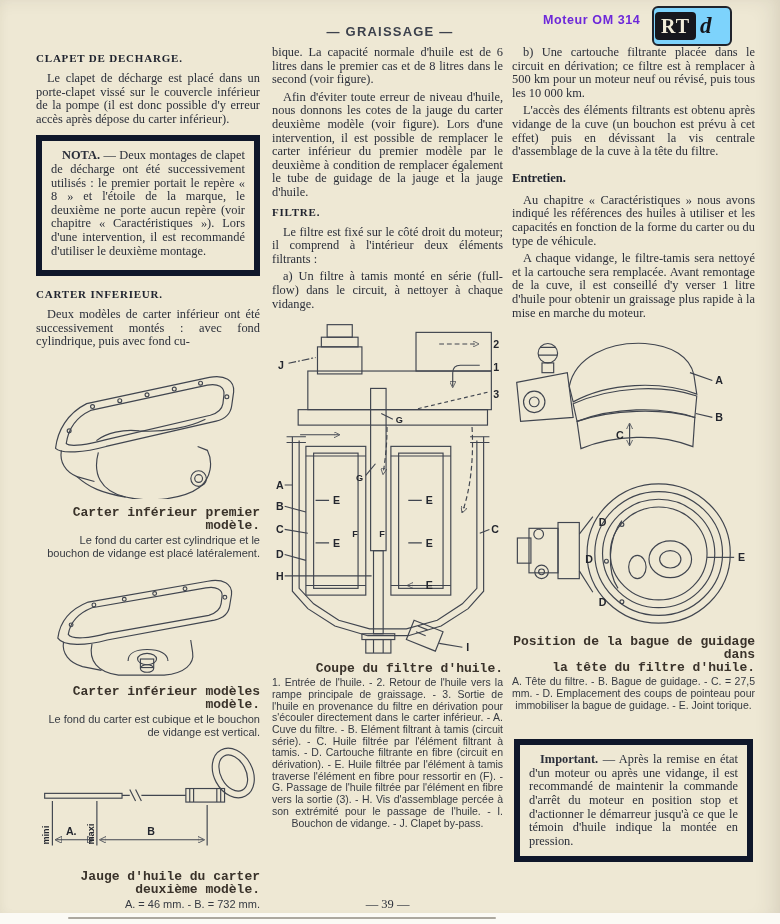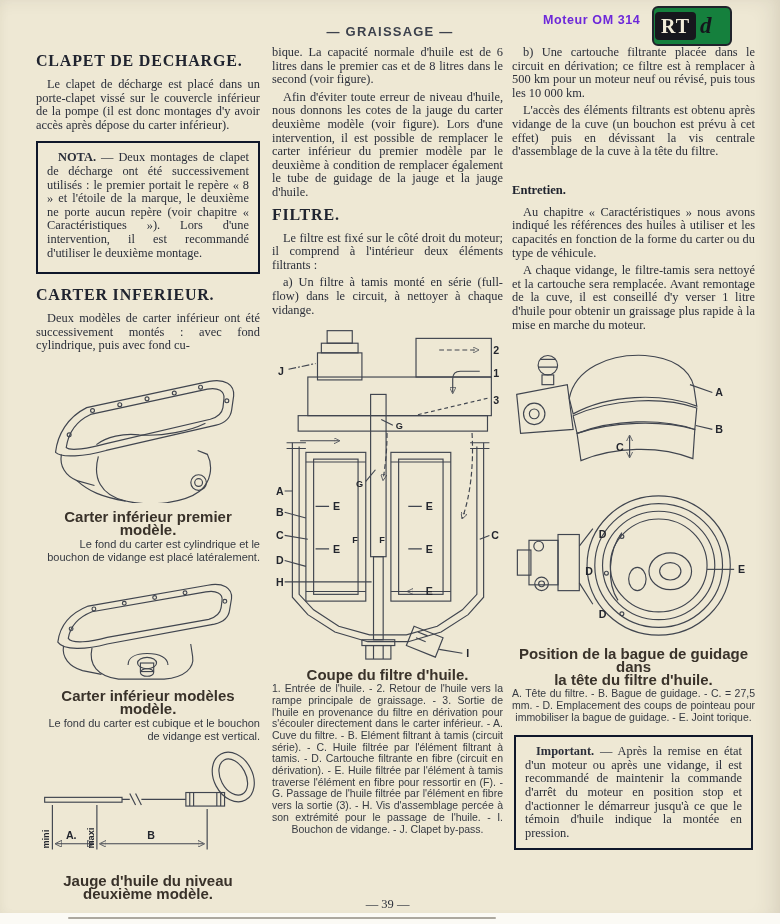--- a/index.html
+++ b/index.html
@@ -5,38 +5,38 @@
   html,body{margin:0;padding:0;background:#ffffff;}
   .page{position:relative;width:780px;height:924px;background:#eee8d4;overflow:hidden;
         font-family:"Liberation Serif",serif;color:#2b2f3a;
         box-shadow:inset -10px 0 18px rgba(60,55,40,.08), inset 0 -6px 12px rgba(60,55,40,.05);}
   .hdr-title{position:absolute;left:0;right:0;top:24px;text-align:center;
         font-family:"Liberation Sans",sans-serif;font-size:13px;font-weight:600;
         letter-spacing:1.2px;color:#3c414c;}
   .motor{position:absolute;left:543px;top:13px;font-family:"Liberation Sans",sans-serif;
         font-size:12.5px;font-weight:bold;color:#6d28d9;letter-spacing:.6px;}
   .logo{position:absolute;left:652px;top:6px;width:74px;height:34px;border:2px solid #20232b;
-        border-radius:6px;background:#15803d;display:flex;align-items:center;padding:1px;text-align:right;}
+        border-radius:6px;background:#7dd3fc;display:flex;align-items:center;padding:1px;text-align:right;}
   .logo-rt{background:#17171d;color:#f2ecd9;font-family:"Liberation Serif",serif;
         font-weight:bold;font-size:20px;line-height:26px;padding:1px 6px;border-radius:4px;letter-spacing:1px;}
   .logo-d{font-family:"Liberation Serif",serif;font-style:italic;font-weight:bold;
         font-size:23px;color:#14161c;padding:0 4px;}
   .col{position:absolute;top:46px;}
   .col-left{left:36px;width:224px;}
   .col-mid{left:272px;width:231px;}
   .col-right{left:512px;width:243px;}
-  .h-caps{font-size:16px;font-weight:bold;letter-spacing:.8px;color:#20242f;margin:6px 0 8px;}
-  .h-sub{font-size:12.6px;font-weight:bold;color:#20242f;margin:24px 0 8px;}
+  .h-caps{font-size:11px;font-weight:bold;letter-spacing:.8px;color:#20242f;margin:6px 0 8px;}
+  .h-sub{font-size:12.6px;font-weight:bold;color:#20242f;margin:12px 0 8px;}
   p.body{font-size:12.4px;line-height:13.6px;text-align:justify;margin:0 0 4px;}
   p.ind{text-indent:11px;}
-  .notabox,.impbox{border:2px solid #0f172a;padding:8px 9px;margin:9px 0 12px;background:transparent;}
-  .impbox{margin:12px 2px 0 2px;}
+  .notabox,.impbox{border:6px solid #0f172a;padding:8px 9px;margin:9px 0 12px;background:transparent;}
+  .impbox{margin:28px 2px 0 2px;}
   .boxlab{font-weight:bold;}
-  .caption{font-family:Liberation Sans, sans-serif;font-weight:bold;font-size:15px;
-        text-align:center;color:#39322a;margin:3px 0 2px;line-height:13px;}
+  .caption{font-family:Liberation Mono, monospace;font-weight:bold;font-size:13px;
+        text-align:right;color:#39322a;margin:3px 0 2px;line-height:13px;}
   .subcaption{font-family:"Liberation Sans",sans-serif;font-size:11px;line-height:13px;
         text-align:right;color:#363a42;margin:0 0 6px;}
   .legend{font-family:"Liberation Sans",sans-serif;font-size:10.5px;line-height:11.7px;
         text-align:justify;text-align-last:center;color:#363a42;margin:2px 0 0;}
   .figwrap{text-align:center;margin:4px 0 0;}
   .fig path,.fig rect,.fig circle,.fig ellipse,.fig line,.fig polygon{stroke:#40454f;fill:none;stroke-width:1.2;}
   .fig text{font-family:"Liberation Sans",sans-serif;font-weight:bold;font-size:11px;fill:#23262e;stroke:none;}
   .fig text.sm{font-size:9.5px;}
   .pagenum{position:absolute;left:272px;width:231px;top:897px;text-align:center;font-size:12.5px;color:#2b2f3a;}
   .bottom-strip{position:absolute;left:0;right:0;bottom:0;height:11px;background:#fbfaf5;}
@@ -49,21 +49,21 @@
 
   <div class="hdr-title">— GRAISSAGE —</div>
   <div class="motor">Moteur OM 314</div>
   <div class="logo">
     <span class="logo-rt">RT</span>
     <span class="logo-d">d</span>
   </div>
 
   <div class="col col-left">
     <div class="h-caps">CLAPET DE DECHARGE.</div>
-    <p class="body ind">Le clapet de décharge est placé dans un porte-clapet vissé sur le couvercle inférieur de la pompe (il est donc montages d'y avoir accès après dépose du carter inférieur).</p>
+    <p class="body ind">Le clapet de décharge est placé dans un porte-clapet vissé sur le couvercle inférieur de la pompe (il est donc possible d'y erreur accès après dépose du carter inférieur).</p>
 
     <div class="notabox">
       <p class="body ind"><span class="boxlab">NOTA.</span> <span>— Deux montages de clapet de décharge ont été successivement utilisés : le premier portait le repère « 8 » et l'étoile de la marque, le deuxième ne porte aucun repère (voir chapitre « Caractéristiques »). Lors d'une intervention, il est recommandé d'utiliser le deuxième montage.</span></p>
     </div>
 
     <div class="h-caps">CARTER INFERIEUR.</div>
     <p class="body ind">Deux modèles de carter inférieur ont été successivement montés : avec fond cylindrique, puis avec fond cu-</p>
 
     <div class="figwrap">
       <svg class="fig" width="218" height="146" viewBox="0 0 218 150">
@@ -124,21 +124,22 @@
         <ellipse cx="201" cy="29" rx="13" ry="20" transform="rotate(-28 201 29)" stroke-width="1"></ellipse>
         <path d="M14,58 L14,104 M60,58 L60,104 M174,62 L174,104" stroke-width="1"></path>
         <path d="M18,98 L56,98" marker-start="url(#arD)" marker-end="url(#arD)"></path>
         <path d="M64,98 L170,98" marker-start="url(#arD)" marker-end="url(#arD)"></path>
         <text class="sm" transform="translate(11,103) rotate(-90)">mini</text>
         <text class="sm" transform="translate(57,103) rotate(-90)">maxi</text>
         <text x="28" y="93">A.</text>
         <text x="112" y="93">B</text>
       </svg>
     </div>
-    <div class="caption">Jauge d'huile du niveau deuxième modèle.</div>
+    <div class="caption">Jauge d'huile du carter deuxième modèle.</div>
+    <div class="subcaption">A. = 46 mm. - B. = 732 mm.</div>
   </div>
 
   <div class="col col-mid">
     <p class="body">bique. La capacité normale d'huile est de 6 litres dans le premier cas et de 8 litres dans le second (voir figure).</p>
     <p class="body ind">Afin d'éviter toute erreur de niveau d'huile, nous donnons les cotes de la jauge du carter deuxième modèle (voir figure). Lors d'une intervention, il est possible de remplacer le carter inférieur du premier modèle par le deuxième à condition de remplacer également le tube de guidage de la jauge et la jauge d'huile.</p>
     <div class="h-caps">FILTRE.</div>
     <p class="body ind">Le filtre est fixé sur le côté droit du moteur; il comprend à l'intérieur deux éléments filtrants :</p>
     <p class="body ind">a) Un filtre à tamis monté en série (full-flow) dans le circuit, à nettoyer à chaque vidange.</p>
 
     <div class="figwrap">

